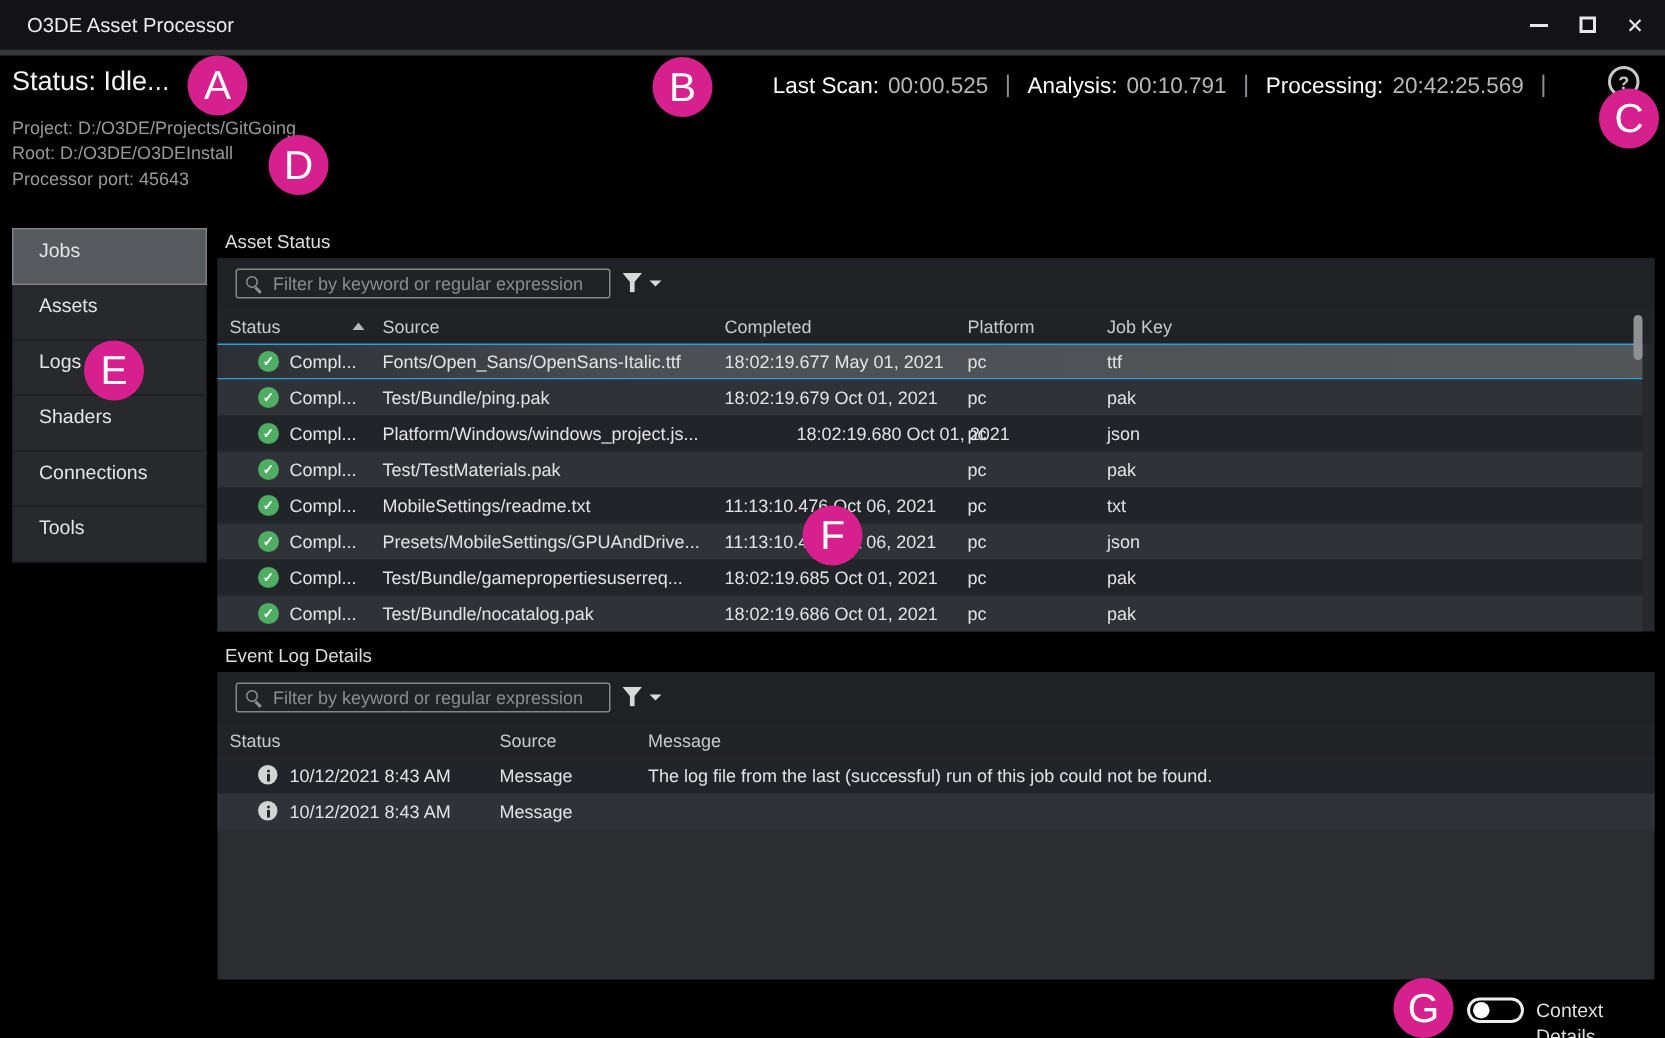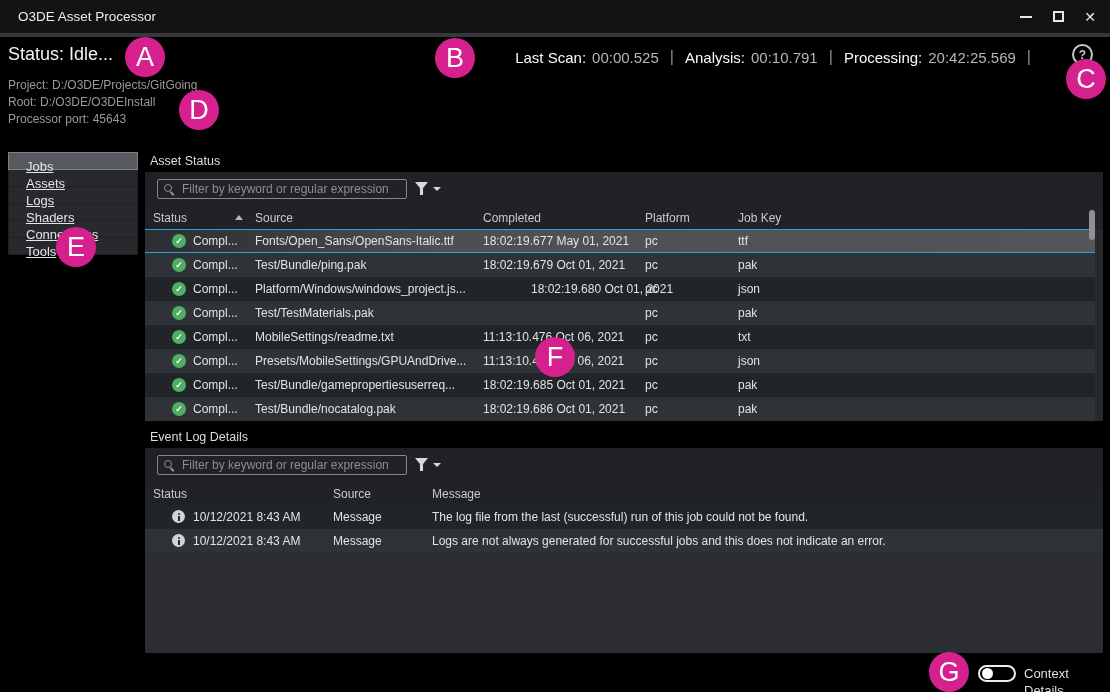--- a/index.html
+++ b/index.html
@@ -26,22 +26,22 @@
   .timers { top:45px; right:68px; height:24px; display:flex; align-items:center; font-size:15px; white-space:nowrap;text-align:center; }
   .timer-label { color:#fafafa; margin-right:6px; }
   .timer-value { color:#b4b6b8; }
   .timer-sep { color:#8c8e91; margin:0 11px; font-size:16px; }
   .help-icon { left:1072px; top:44px; width:21px; height:21px; border:2px solid #c6c7c9; border-radius:50%;
                display:flex; align-items:center; justify-content:center; font-size:12px; font-weight:bold; color:#c6c7c9; cursor:pointer; }
   .project-info { left:8px; top:77px; font-size:12px; line-height:17px; color:#98999b; }
 
   
   .sidebar { left:8px; top:152px; width:130px; }
-  .side-item { height:18px; line-height:27px; padding-left:17px; font-size:13px; color:#e4e5e7;
-               background:#27292c; border:1px solid #1d1f22; margin-top:-1px; cursor:pointer;text-decoration:underline; }
+  .side-item { height:38px; line-height:27px; padding-left:17px; font-size:13px; color:#e4e5e7;
+               background:#27292c; border:1px solid #1d1f22; margin-top:-1px; cursor:pointer; }
   .side-item:first-child { margin-top:0; }
   .side-item.selected { background:#56595d; border:1px solid #7e8084; position:relative; z-index:2; }
 
   
   .section-label { font-size:12.5px; color:#dcdddf; }
   .panel { background:#27292c; }
   .panel2 { background:#2b2d30; }
   .filter-strip { left:0; top:0; width:100%; height:35px; background:#1f2124; }
   .filter-input { position:absolute; left:12px; top:7px; width:250px; height:20px; background:#202225;
                   border:1px solid #85878b; border-radius:2px; color:#d8d9db; font-size:12px;
@@ -241,21 +241,20 @@
         <div class="row row-dark" style="top: 57px; width: 958px;">
           <span class="info-icon"></span>
           <span class="cell" style="left: 48px;">10/12/2021 8:43 AM</span>
           <span class="cell" style="left: 188px;">Message</span>
           <span class="cell" style="left: 287px;">The log file from the last (successful) run of this job could not be found.</span>
         </div>
         <div class="row row-light" style="top: 81px; width: 958px;">
           <span class="info-icon"></span>
           <span class="cell" style="left: 48px;">10/12/2021 8:43 AM</span>
           <span class="cell" style="left: 188px;">Message</span>
-          <span class="cell" style="left: 287px;">Logs are not always generated for successful jobs and this does not indicate an error.</span>
         </div>
       </div>
   </div>
 
   <div class="abs toggle">
     <span class="toggle-knob"></span>
   </div>
   <div class="abs toggle-label">Context Details</div>
 
   <div id="badges">

